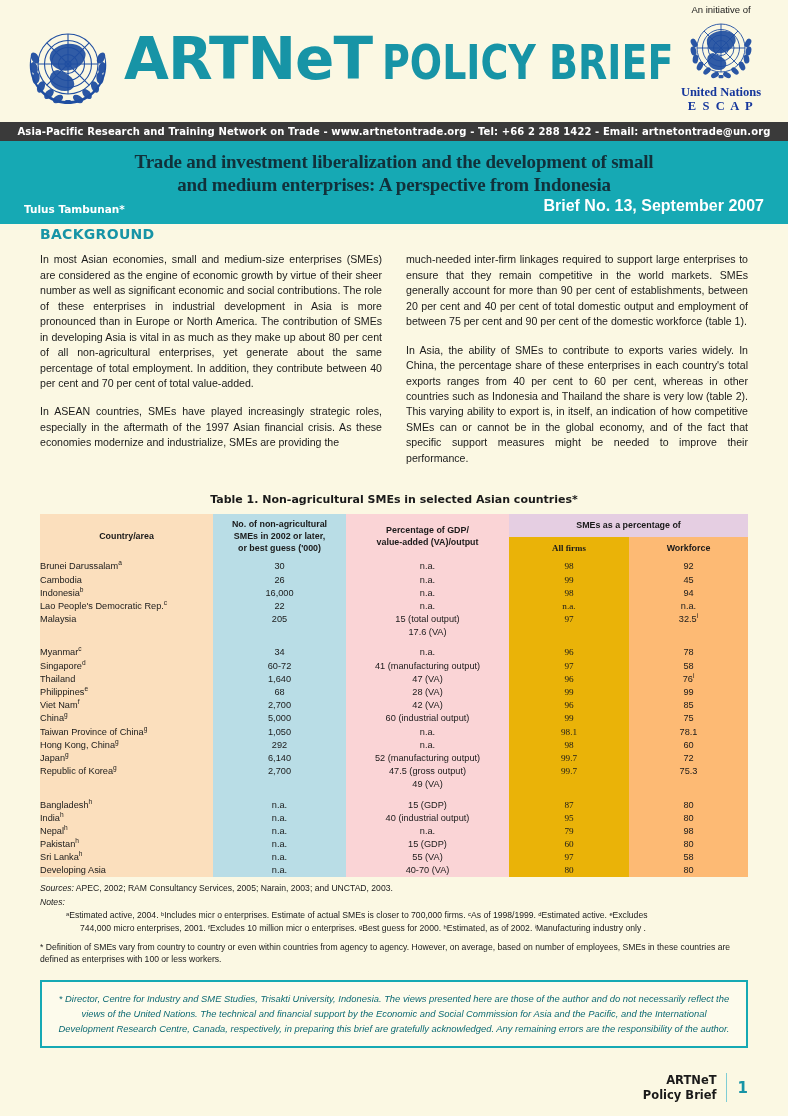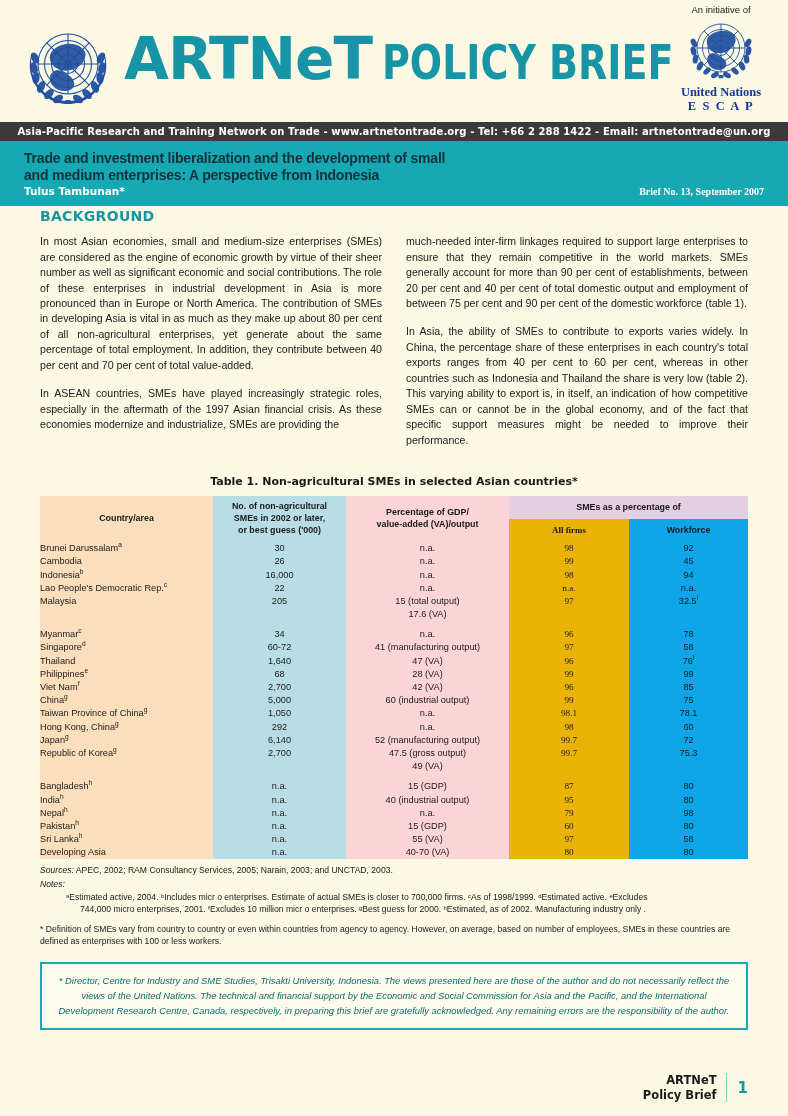--- a/index.html
+++ b/index.html
@@ -75,38 +75,39 @@
     font-family: "DejaVu Sans", sans-serif;
   }
 
   
   .title-band {
     background: #16a9b4;
     padding: 9px 24px 4px 24px;
     position: relative;
   }
   .brief-title {
+    text-align: center;
     color: #11313b;
-    font-family: Liberation Sans, sans-serif;
-    font-weight: 700;
-    font-size: 14px;
+    font-family: Liberation Serif, serif;
+    font-weight: 700;
+    font-size: 19px;
     line-height: 1.22;
     letter-spacing: -0.2px;
   }
   .byline-row {
     display: flex; justify-content: space-between; align-items: flex-end;
     margin-top: 1px;
   }
   .author {
     color: #ffffff; font-weight: 700; font-size: 10.5px;
     font-family: "DejaVu Sans", sans-serif;
   }
   .brief-no {
-    color: #ffffff; font-weight: 700; font-size: 10px;
-    font-family: Liberation Serif, serif;
+    color: #ffffff; font-weight: 700; font-size: 16px;
+    font-family: Liberation Sans, sans-serif;
   }
   .teal-underline { height: 5px; background: #16a9b4; }
 
   
   .content { padding: 2px 40px 0 40px; }
   .section-head {
     color: #1794a6;
     font-family: "DejaVu Sans", sans-serif;
     font-weight: 700;
     font-size: 14px;
@@ -141,21 +142,21 @@
     table-layout: fixed;
   }
   table.data th, table.data td {
     border: 0;
     padding: 0;
   }
   .cell-country  { background: #fbdfbd; }
   .cell-number   { background: #b9dde6; }
   .cell-gdp      { background: #fad4d6; }
   .cell-allfirms { background: #eab308; font-family: Liberation Serif, serif; }
-  .cell-work     { background: #0ea5e9; }
+  .cell-work     { background: #fdba74; }
   .cell-span     { background: #e5cee2; }
 
   .hdr {
     text-align: center;
     font-size: 8.9px;
     line-height: 1.32;
     padding: 4px 4px;
     vertical-align: middle;
   }
   .vline-l { border-left: 1px solid #6e6e6e; }

